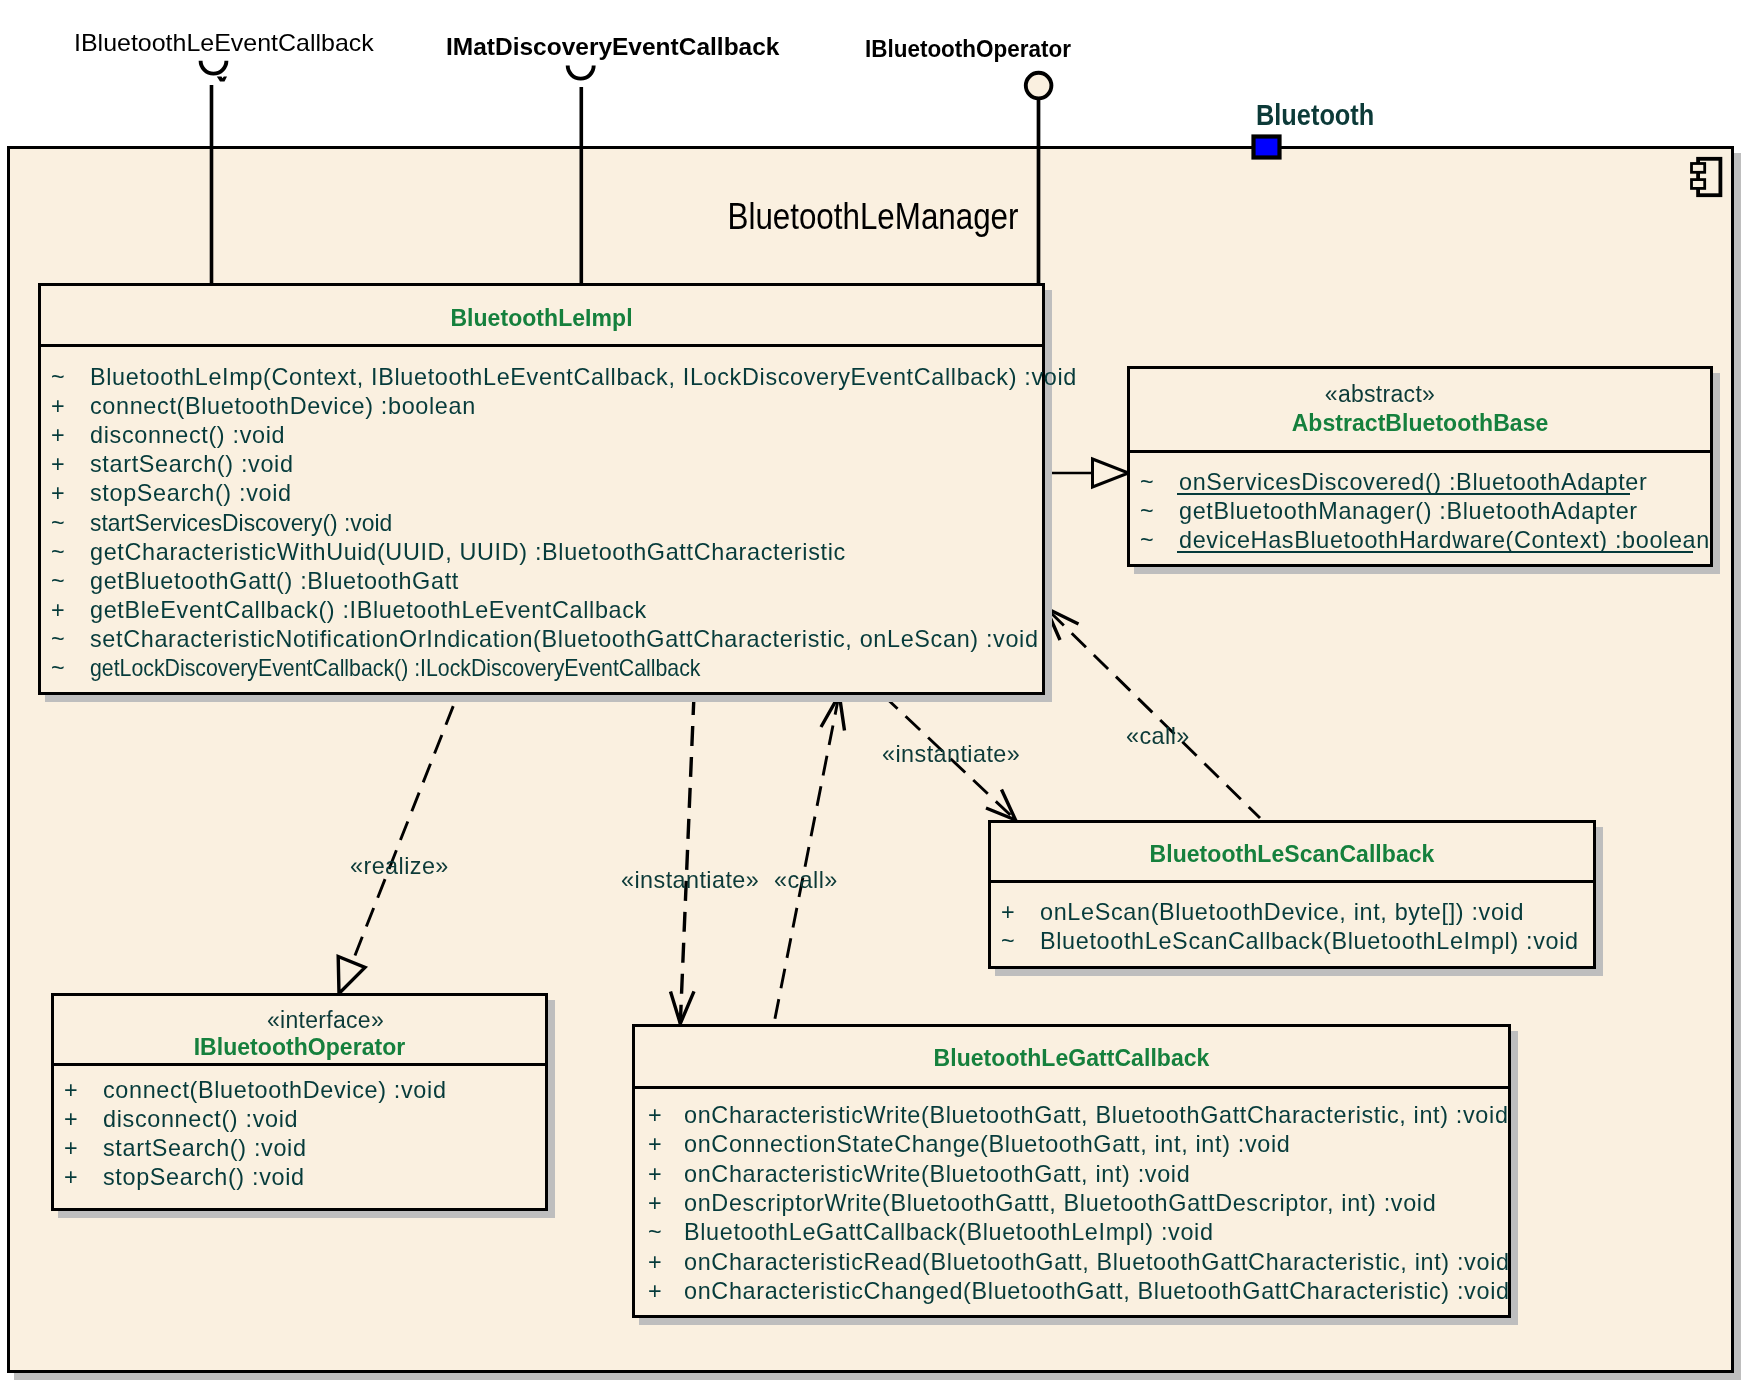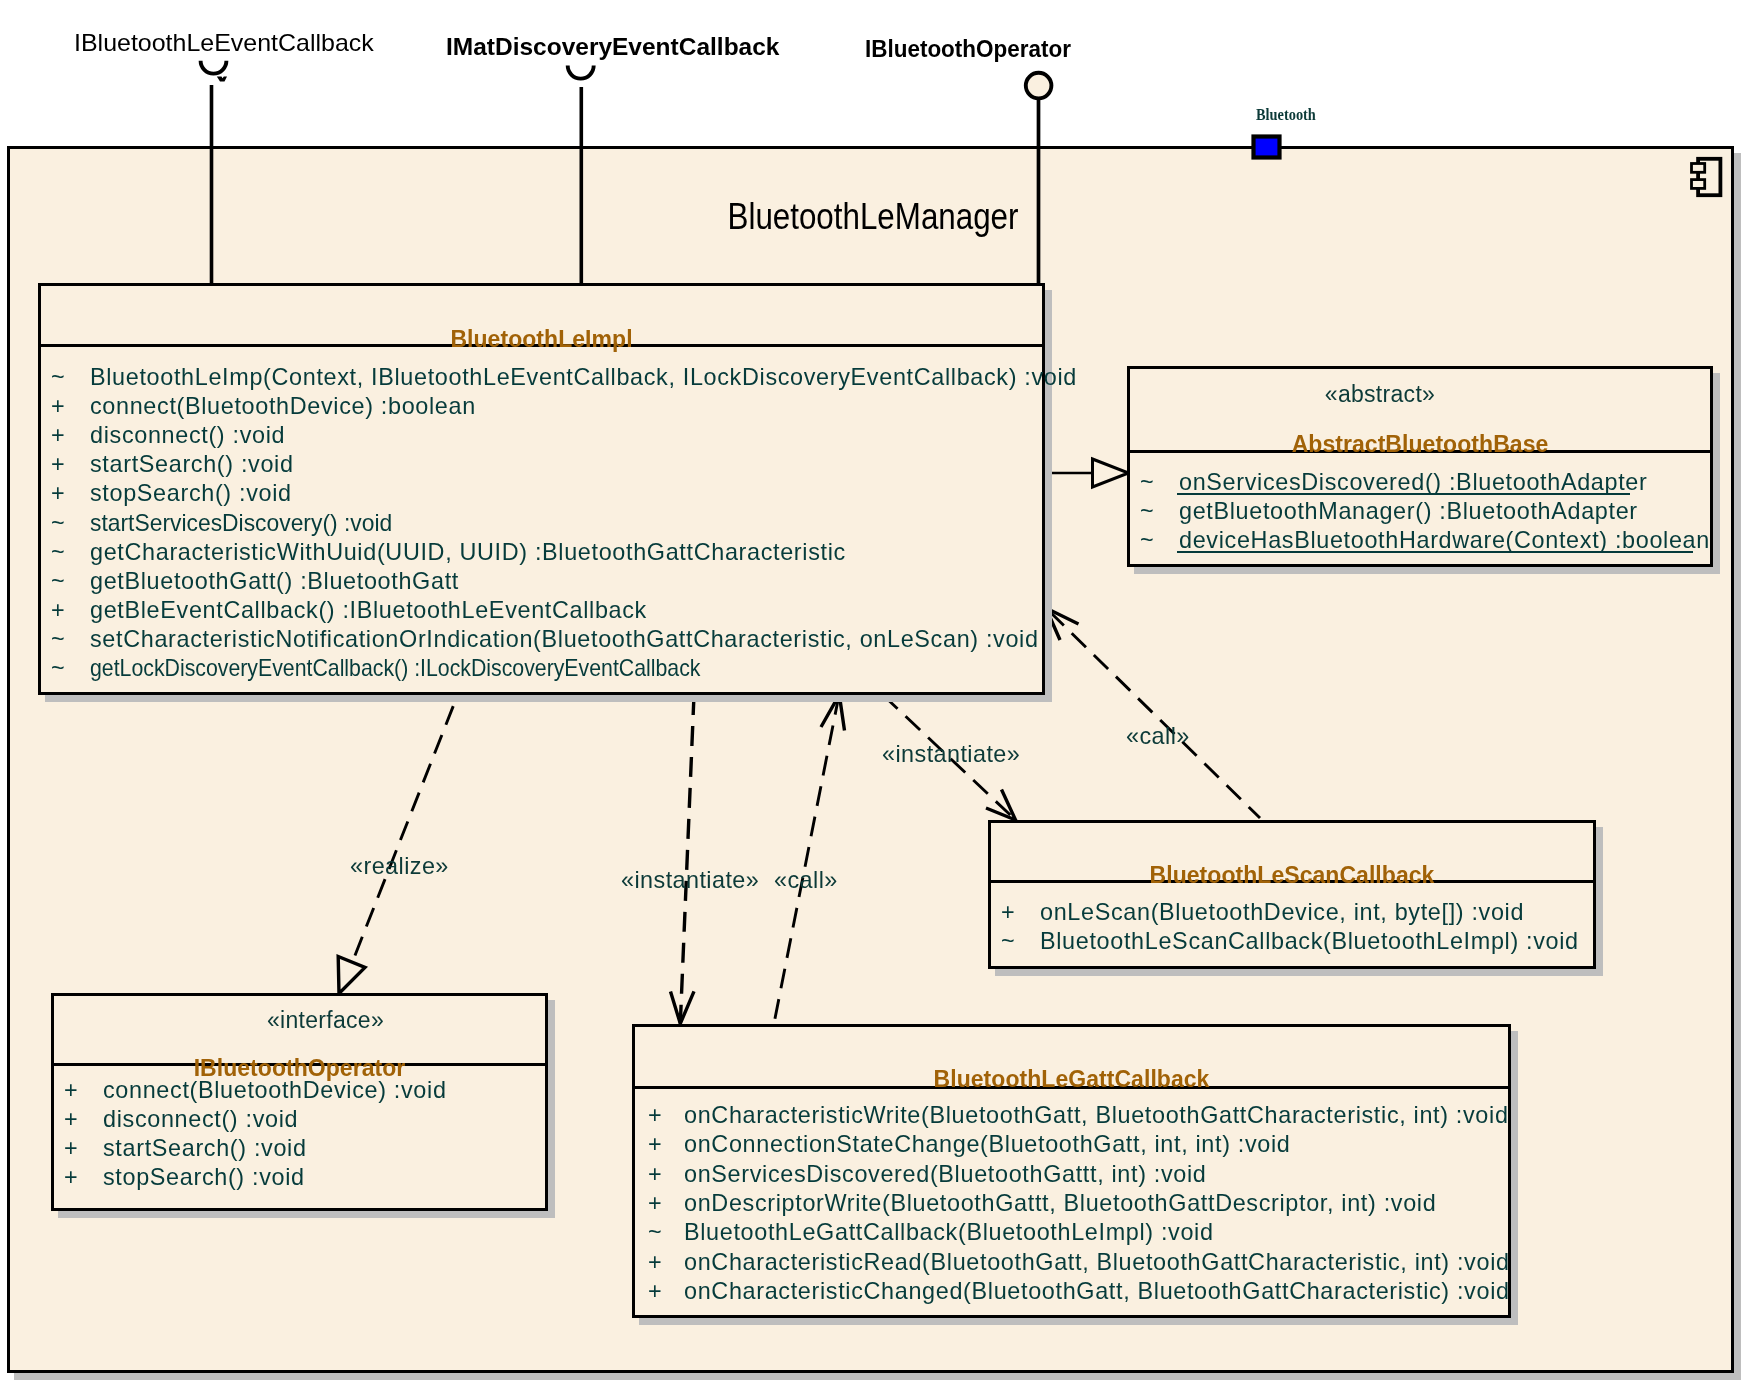--- a/index.html
+++ b/index.html
@@ -22,36 +22,36 @@
     position:absolute;left:0;top:199px;width:1745px;text-align:center;
     color:#000;font-size:36.2px;line-height:36.2px;white-space:nowrap;
   }
   #component-title span{display:inline-block;transform:scaleX(0.866);transform-origin:center;}
 
   
   .cls{position:absolute;box-sizing:border-box;background:#FAF0E0;border:3px solid #000;}
   .cls-shadow{position:absolute;background:#BEBEBE;}
   .cls-hdr{position:absolute;left:0;right:0;text-align:center;white-space:nowrap;color:#000;}
   .stereo{font-size:23px;color:#0C3A38;letter-spacing:0.3px;}
-  .clsname{font-weight:bold;font-size:23px;color:#a16207;letter-spacing:0.05px;margin-top:21px;}
+  .clsname{font-weight:bold;font-size:23px;color:#15803d;letter-spacing:0.05px;}
   .divider{position:absolute;left:0;right:0;height:3px;background:#000;}
   .member{position:absolute;white-space:nowrap;color:#063B3B;font-size:23.4px;letter-spacing:0.66px;}
   .vis{position:absolute;white-space:nowrap;color:#063B3B;font-size:23.4px;}
   .ul{position:absolute;}
   .ul::after{content:"";position:absolute;left:-2px;right:17px;bottom:-1px;height:2px;background:#063B3B;}
   .narrow{letter-spacing:0;transform-origin:left center;}
 
   
   .conlabel{position:absolute;white-space:nowrap;color:#0C3A38;font-size:23.4px;line-height:23.4px;letter-spacing:0.43px;}
 
   
   .lolli{position:absolute;white-space:nowrap;color:#000;font-size:23.8px;line-height:23.8px;}
   .lolli.b{font-weight:bold;}
   .lolli > span{display:inline-block;transform-origin:left top;}
-  .portlabel{position:absolute;white-space:nowrap;color:#0C3A38;font-size:17px;line-height:24.9px;font-weight:bold;font-family:Liberation Serif, serif;}
+  .portlabel{position:absolute;white-space:nowrap;color:#0C3A38;font-size:30px;line-height:24.9px;font-weight:bold;}
   .portlabel > span{display:inline-block;transform-origin:left top;}
 
   svg.layer{position:absolute;left:0;top:0;width:1741px;height:1395px;overflow:visible;}
 </style>
 </head>
 <body>
 
 <div id="stage">
 
   <div id="component-shadow"></div>
@@ -193,21 +193,21 @@
       <div class="member" style="left: 103px; top: 1166.3px; line-height: 23px;">stopSearch()  :void</div>
       <div class="cls-shadow" style="left: 639px; top: 1031px; width: 879px; height: 294px;"></div>
       <div class="cls" style="left: 632px; top: 1024px; width: 879px; height: 294px;"></div>
       <div class="divider" style="left: 632px; top: 1086px; width: 879px;"></div>
       <div class="cls-hdr clsname" style="left: 632px; top: 1047px; width: 879px; line-height: 23px;">BluetoothLeGattCallback</div>
       <div class="vis" style="left: 648px; top: 1104px; line-height: 23px;">+</div>
       <div class="member" style="left: 684px; top: 1104px; line-height: 23px;">onCharacteristicWrite(BluetoothGatt, BluetoothGattCharacteristic, int)  :void</div>
       <div class="vis" style="left: 648px; top: 1133.3px; line-height: 23px;">+</div>
       <div class="member" style="left: 684px; top: 1133.3px; line-height: 23px;">onConnectionStateChange(BluetoothGatt, int, int)  :void</div>
       <div class="vis" style="left: 648px; top: 1162.6px; line-height: 23px;">+</div>
-      <div class="member" style="left: 684px; top: 1162.6px; line-height: 23px;">onServicesDiscovered(BluetoothGattt, int)  :void</div>
+      <div class="member" style="left: 684px; top: 1162.6px; line-height: 23px;">onCharacteristicWrite(BluetoothGatt, int)  :void</div>
       <div class="vis" style="left: 648px; top: 1191.9px; line-height: 23px;">+</div>
       <div class="member" style="left: 684px; top: 1191.9px; line-height: 23px;">onDescriptorWrite(BluetoothGattt, BluetoothGattDescriptor, int)  :void</div>
       <div class="vis" style="left: 648px; top: 1221.2px; line-height: 23px;">~</div>
       <div class="member" style="left: 684px; top: 1221.2px; line-height: 23px;">BluetoothLeGattCallback(BluetoothLeImpl)  :void</div>
       <div class="vis" style="left: 648px; top: 1250.5px; line-height: 23px;">+</div>
       <div class="member" style="left: 684px; top: 1250.5px; line-height: 23px;">onCharacteristicRead(BluetoothGatt, BluetoothGattCharacteristic, int)  :void</div>
       <div class="vis" style="left: 648px; top: 1279.8px; line-height: 23px;">+</div>
       <div class="member" style="left: 684px; top: 1279.8px; line-height: 23px;">onCharacteristicChanged(BluetoothGatt, BluetoothGattCharacteristic)  :void</div>
     </div>
 </div>

